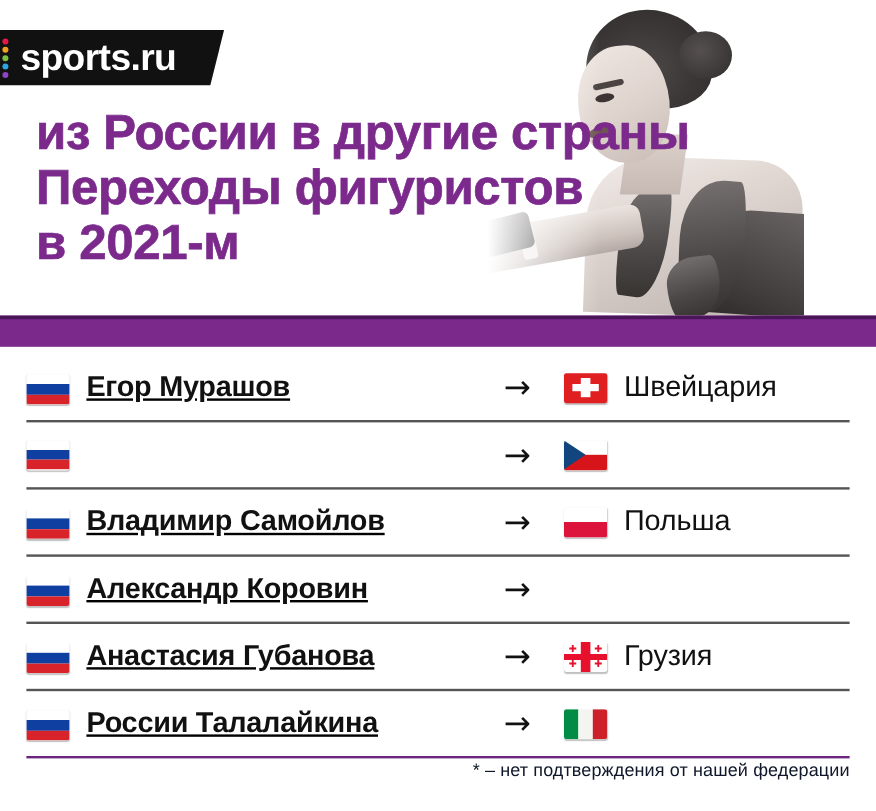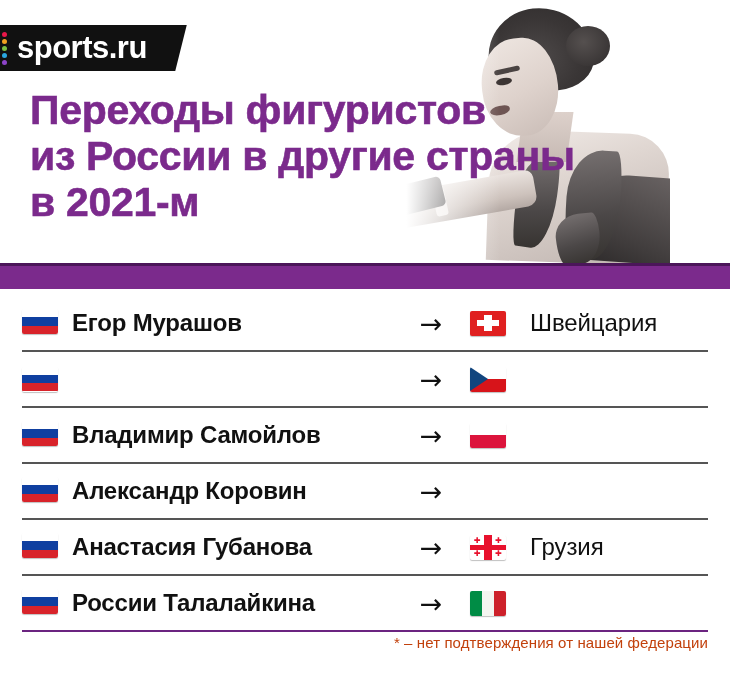--- a/index.html
+++ b/index.html
@@ -131,30 +131,30 @@
   
   .table{
     position:absolute;left:22px;top:296px;width:686px;
   }
   .row{
     height:54px;display:flex;align-items:center;
     border-bottom:2px solid #555555;
   }
   .row:last-of-type{border-bottom:2px solid #6B2480;}
   .cell-from{
-    display:flex;align-items:flex-start;gap:14px;
-    width:370px;flex:0 0 370px;
+    display:flex;align-items:flex-end;gap:14px;
+    width:370px;flex:0 0 370px;text-decoration:underline;
   }
   .cell-arrow{
     width:78px;flex:0 0 78px;text-align:center;
     font-size:27px;color:#111111;line-height:1;
     font-family:"DejaVu Sans",sans-serif;
   }
   .cell-to{
-    display:flex;align-items:center;gap:24px;flex:1 1 auto;
+    display:flex;align-items:center;gap:14px;flex:1 1 auto;
   }
   .person{
     font-size:24px;font-weight:700;color:#111111;
     letter-spacing:-0.2px;white-space:nowrap;
   }
   .country{
     font-size:24px;font-weight:400;color:#111111;
     letter-spacing:-0.1px;white-space:nowrap;
   }
 
@@ -211,21 +211,21 @@
   .flag-ge .c4{right:4px;bottom:2px;}
   
   .flag-it .v{position:absolute;top:0;height:100%;}
   .flag-it .v1{left:0;width:33.4%;background:#008c45;}
   .flag-it .v2{left:33.4%;width:33.3%;background:#f4f5f0;}
   .flag-it .v3{left:66.7%;width:33.3%;background:#cd212a;}
 
   
   .footnote{
     position:absolute;right:22px;top:634px;
-    font-size:15px;color:#c2410c;letter-spacing:0.1px;
+    font-size:15px;color:#0f172a;letter-spacing:0.1px;
     white-space:nowrap;
   }
 </style>
 </head>
 <body>
 
 <div class="header">
 
   <div class="skater-photo">
     <div class="sk-torso"></div>
@@ -253,22 +253,22 @@
         <i style="background:#f0a020"></i>
         <i style="background:#7bc043"></i>
         <i style="background:#2aa7e0"></i>
         <i style="background:#8e44c9"></i>
       </span>
       <span class="logo-text">sports.ru</span>
     </div>
   </div>
 
   <div class="headline">
+    <div>из России в другие страны</div>
     <div>Переходы фигуристов</div>
-    <div>из России в другие страны</div>
     <div>в 2021-м</div>
   </div>
 </div>
 
 <div class="bar"></div>
 
 <div class="table">
 
   <div class="row">
     <div class="cell-from">
@@ -315,20 +315,21 @@
           <span class="s s3"></span>
       </span>
       <span class="person">Владимир Самойлов</span>
     </div>
     <div class="cell-arrow">→</div>
     <div class="cell-to">
       <span class="flag flag-pl">
         <span class="s s1"></span>
           <span class="s s2"></span>
       </span>
+      <span class="country">Польша</span>
     </div>
   </div>
 
   <div class="row">
     <div class="cell-from">
       <span class="flag flag-ru">
         <span class="s s1"></span>
           <span class="s s2"></span>
           <span class="s s3"></span>
       </span>

